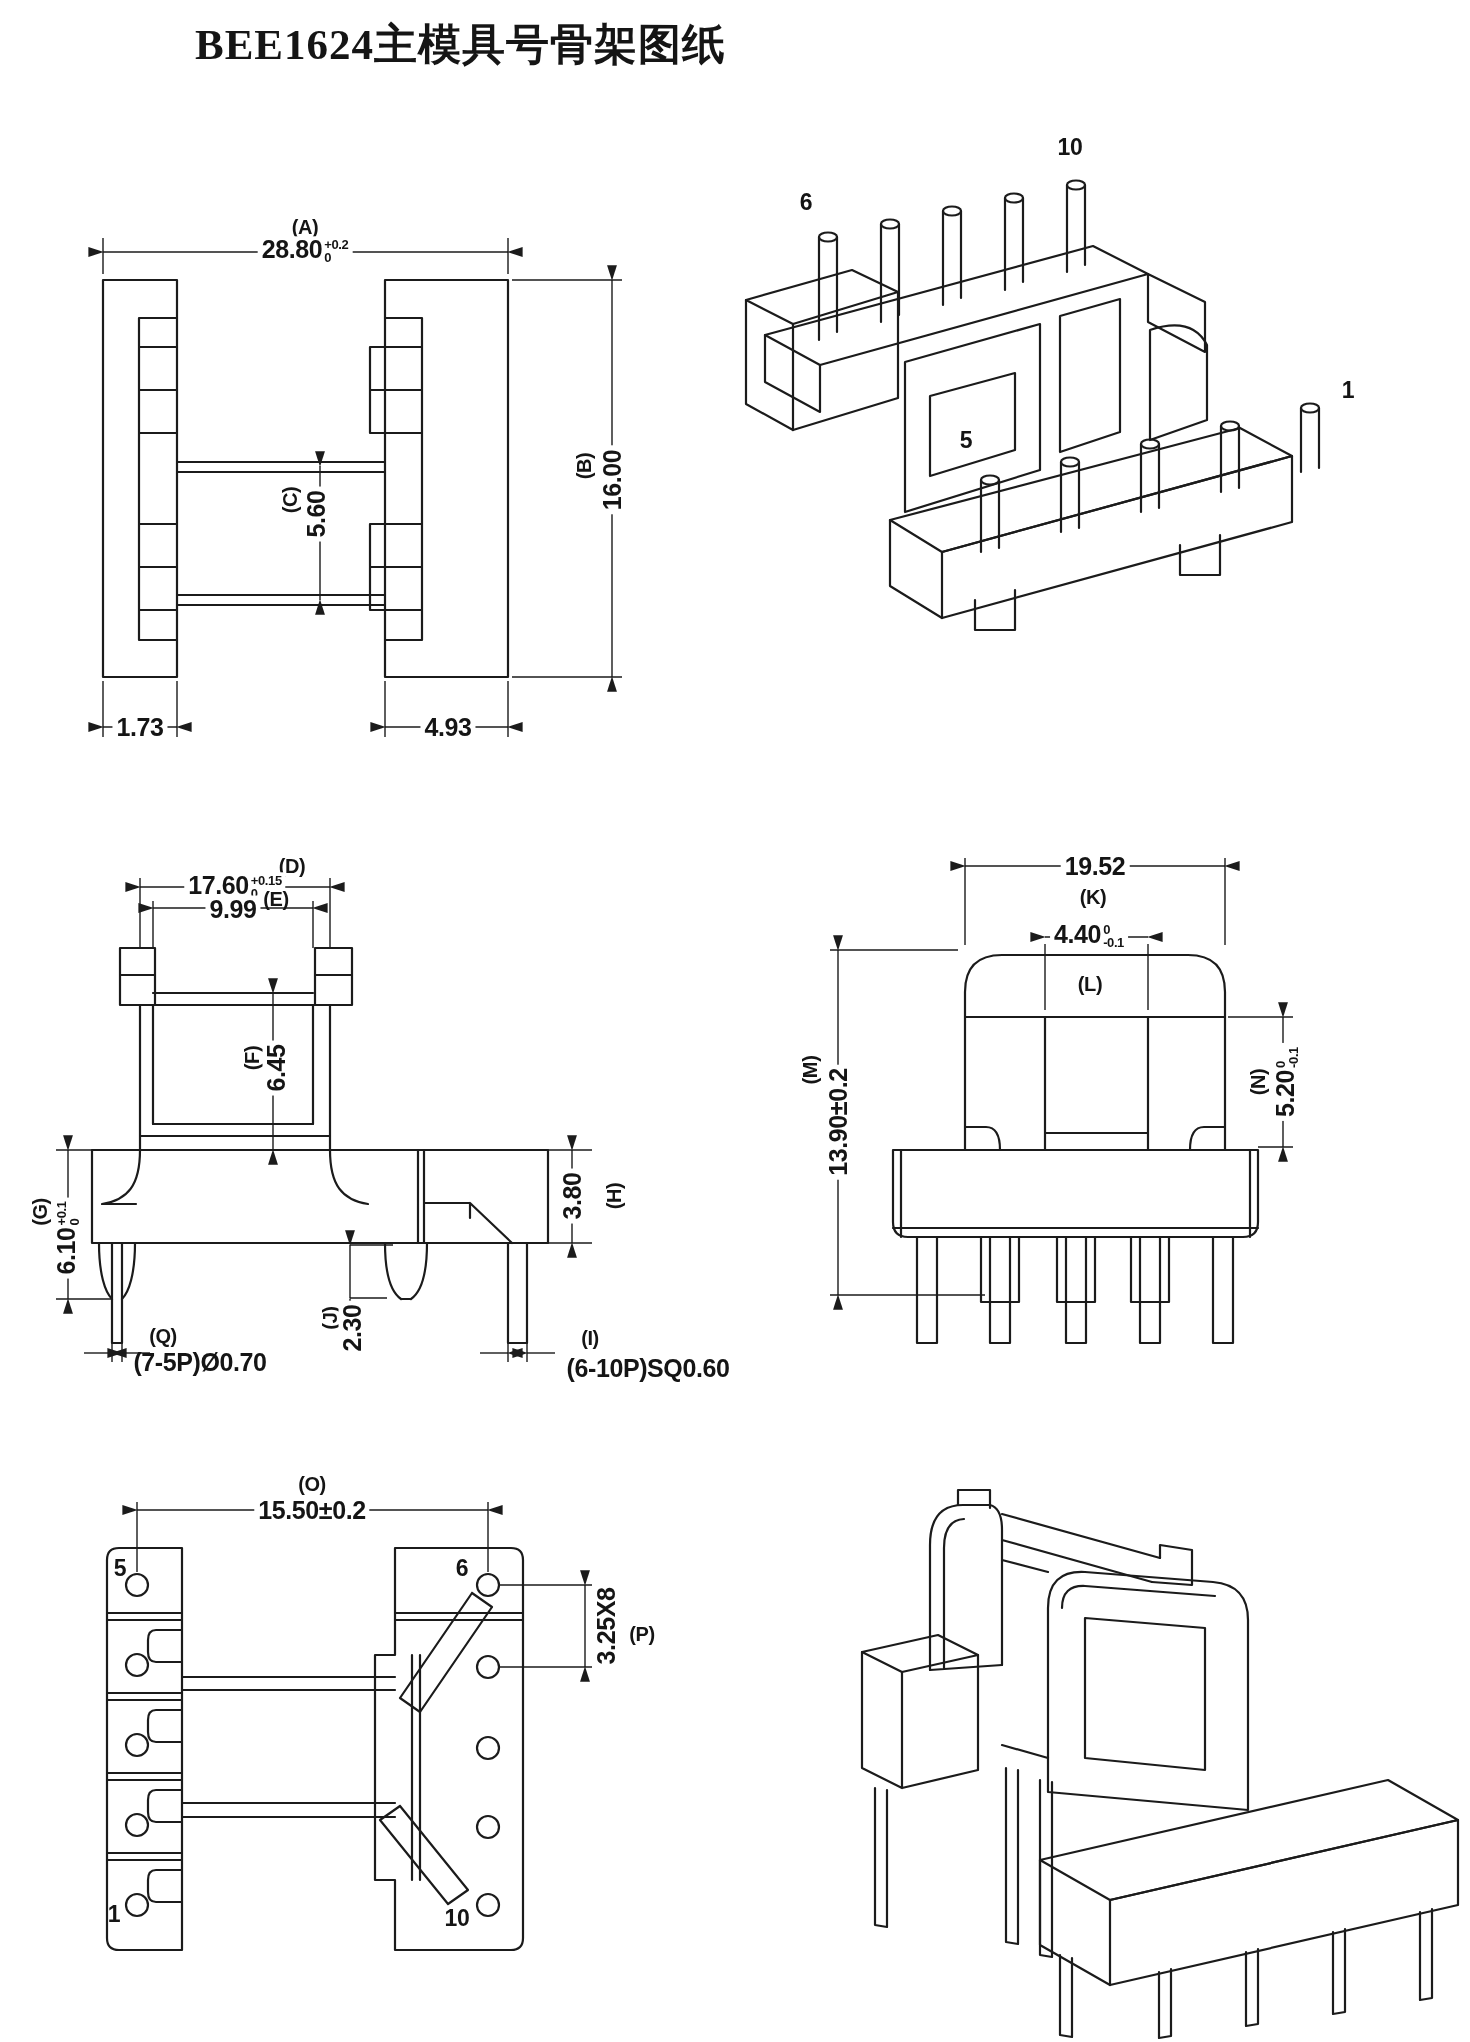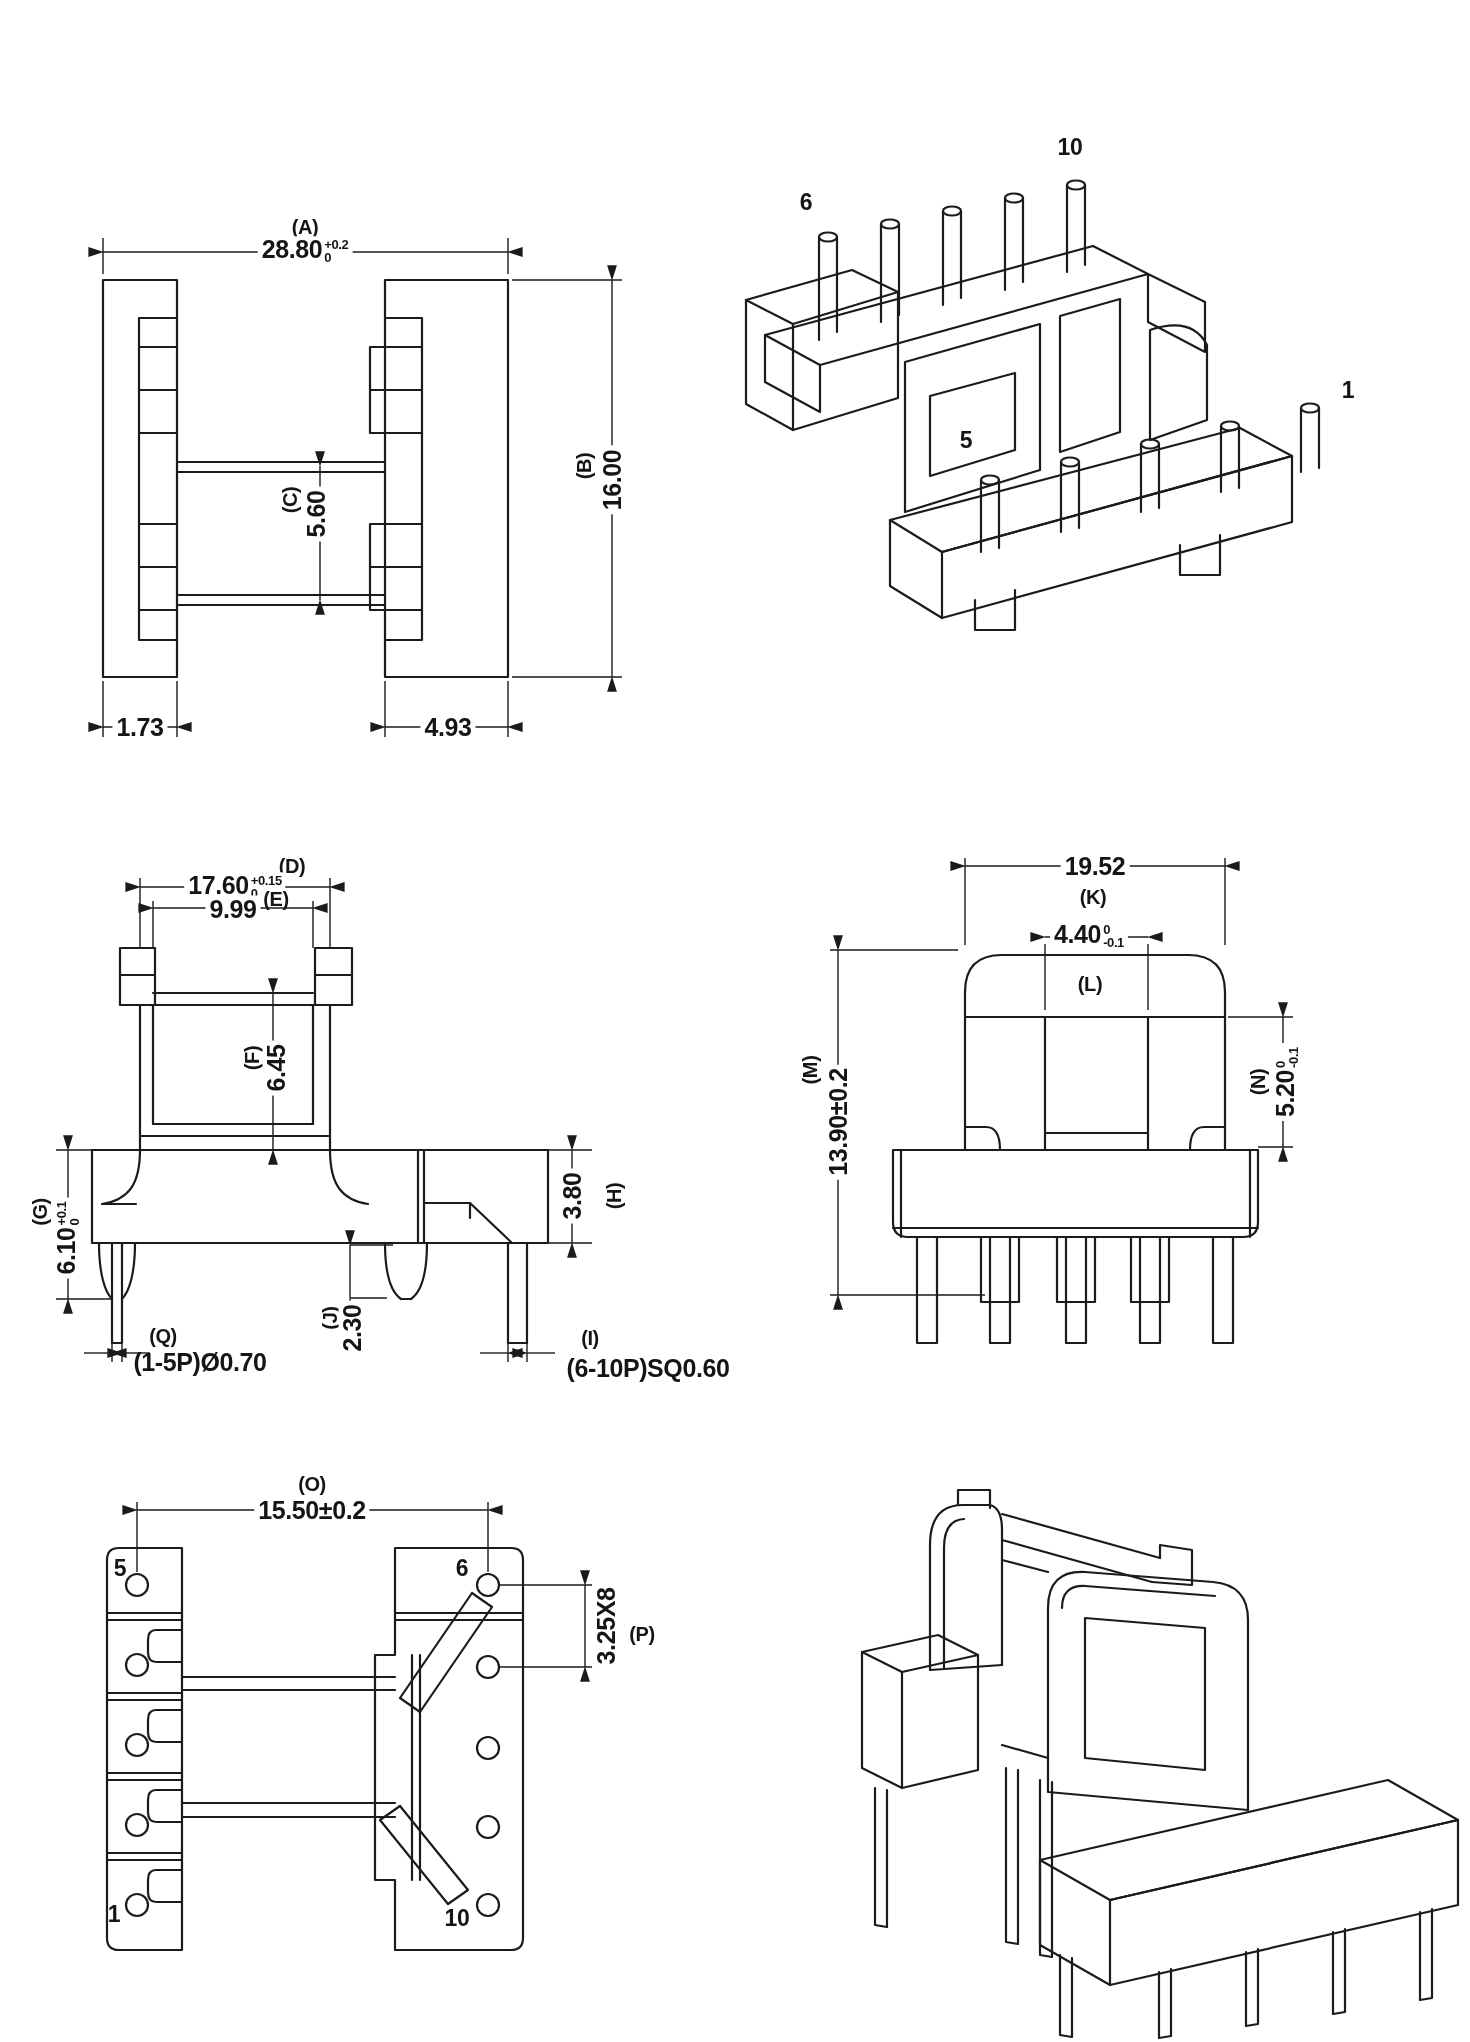--- a/index.html
+++ b/index.html
@@ -214,20 +214,21 @@
   <path d="M1040,1860 V1945 L1110,1985 M1040,1945 L1040,1945"></path>
 
   <path d="M1060,1955 V2035 M1072,1958 V2037 M1060,2035 L1072,2037"></path>
   <path d="M1159,1972 V2038 M1171,1969 V2036 M1159,2038 L1171,2036"></path>
   <path d="M1246,1952 V2026 M1258,1949 V2024 M1246,2026 L1258,2024"></path>
   <path d="M1333,1932 V2014 M1345,1929 V2012 M1333,2014 L1345,2012"></path>
   <path d="M1420,1912 V2000 M1432,1909 V1998 M1420,2000 L1432,1998"></path>
 </g>
 </svg>
 
+<div id="title">BEE1624主模具号骨架图纸</div>
 
 <div class="t tag" style="left:305px;top:227px">(A)</div>
 <div class="t bg" style="left:305px;top:251px"><span>28.80</span><span class="stack">
         <i>+0.2</i>
         <i>0</i>
       </span></div>
 <div class="t rot tag" style="left:584px;top:466px"><span>(B)</span></div>
 <div class="t rot bg" style="left:612px;top:480px">16.00</div>
 <div class="t rot tag" style="left:290px;top:500px">(C)</div>
 <div class="t rot bg" style="left:316px;top:514px">5.60</div>
@@ -251,21 +252,21 @@
 <div class="t rot tag" style="left:40px;top:1212px">(G)</div>
 <div class="t rot bg" style="left:68px;top:1238px"><span>6.10</span><span class="stack">
         <i>+0.1</i>
         <i>0</i>
       </span></div>
 <div class="t rot bg" style="left:572px;top:1196px">3.80</div>
 <div class="t rot tag" style="left:614px;top:1196px">(H)</div>
 <div class="t rot tag" style="left:330px;top:1318px">(J)</div>
 <div class="t rot bg" style="left:352px;top:1328px">2.30</div>
 <div class="t tag" style="left:163px;top:1336px">(Q)</div>
-<div class="t" style="left:200px;top:1362px">(1-5P)Ø0.70</div>
+<div class="t" style="left:200px;top:1362px">(7-5P)Ø0.70</div>
 <div class="t tag" style="left:590px;top:1338px">(I)</div>
 <div class="t" style="left:648px;top:1368px">(6-10P)SQ0.60</div>
 
 <div class="t bg" style="left:1095px;top:866px">19.52</div>
 <div class="t tag" style="left:1093px;top:897px">(K)</div>
 <div class="t bg" style="left:1089px;top:936px"><span>4.40</span><span class="stack">
         <i>0</i>
         <i>-0.1</i>
       </span></div>
 <div class="t tag" style="left:1090px;top:984px">(L)</div>

